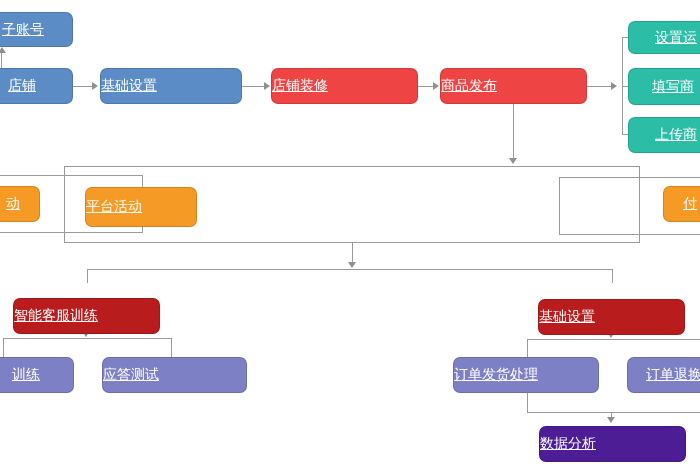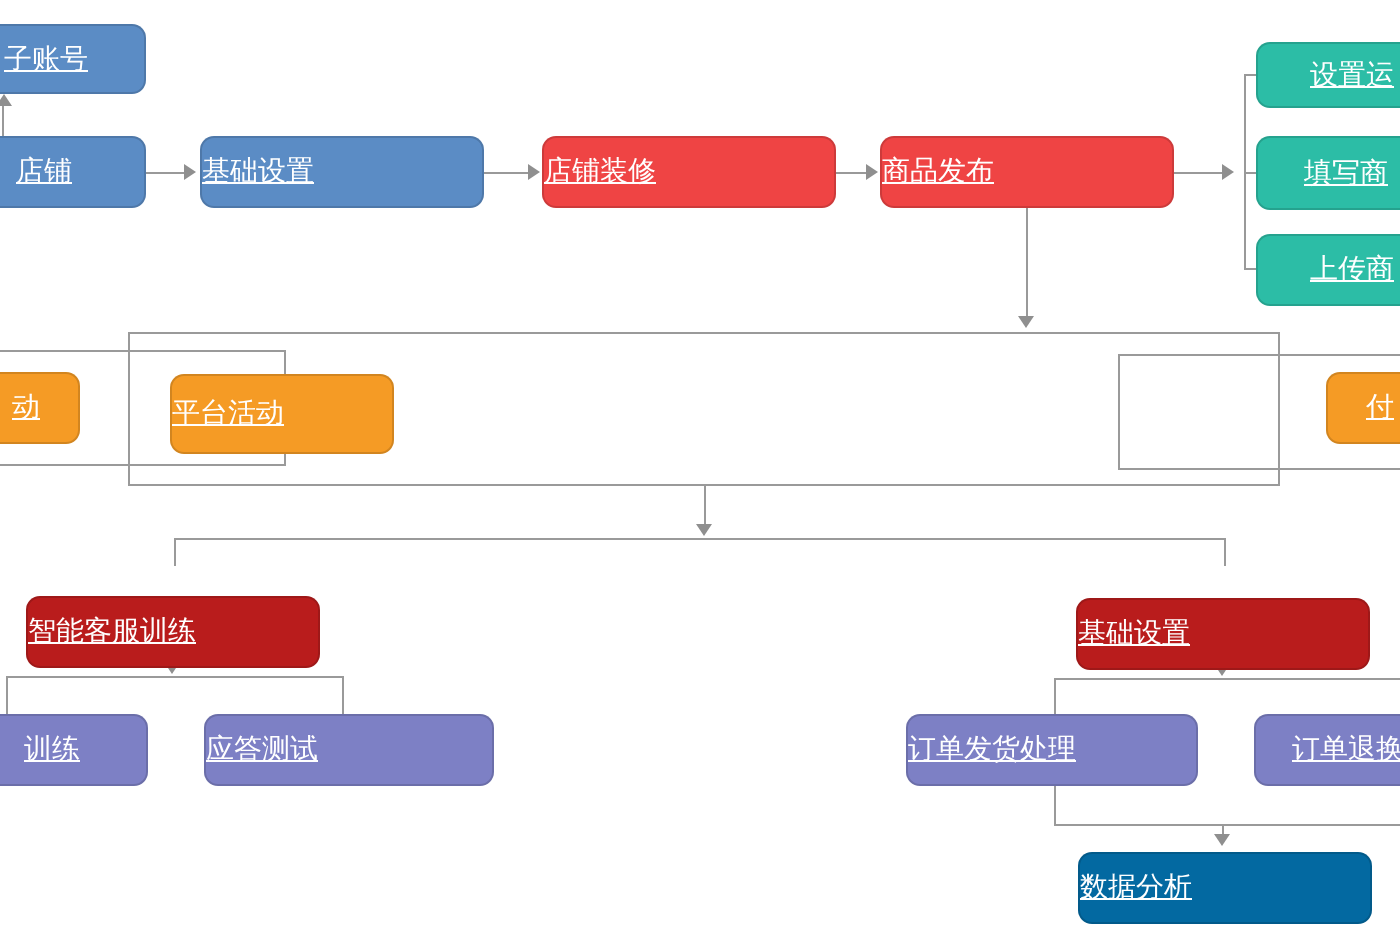--- a/index.html
+++ b/index.html
@@ -22,21 +22,21 @@
     position:absolute;display:flex;align-items:center;justify-content:flex-start;
     color:#fff;font-size:14px;border-radius:7px;box-sizing:border-box;
     border:1px solid rgba(0,0,0,0.14);white-space:nowrap;
   }
   .blue{background:#5b8cc5;}
   .green{background:#ef4444;}
   .teal{background:#2cbda6;}
   .orange{background:#f59b25;}
   .red{background:#b91c1c;margin-top:16px;}
   .purple{background:#7d80c5;}
-  .cyan{background:#0369a1;}
+  .cyan{background:#4c1d95;}
   .cut-r{justify-content:flex-end;}
   .cut-l{justify-content:flex-start;}
   .node span{pointer-events:none;text-decoration:underline;}
 </style>
 </head>
 <body>
 
 <div class="stage">
 
   <div class="crect" style="left:64px;top:166px;width:576px;height:77px"></div>

